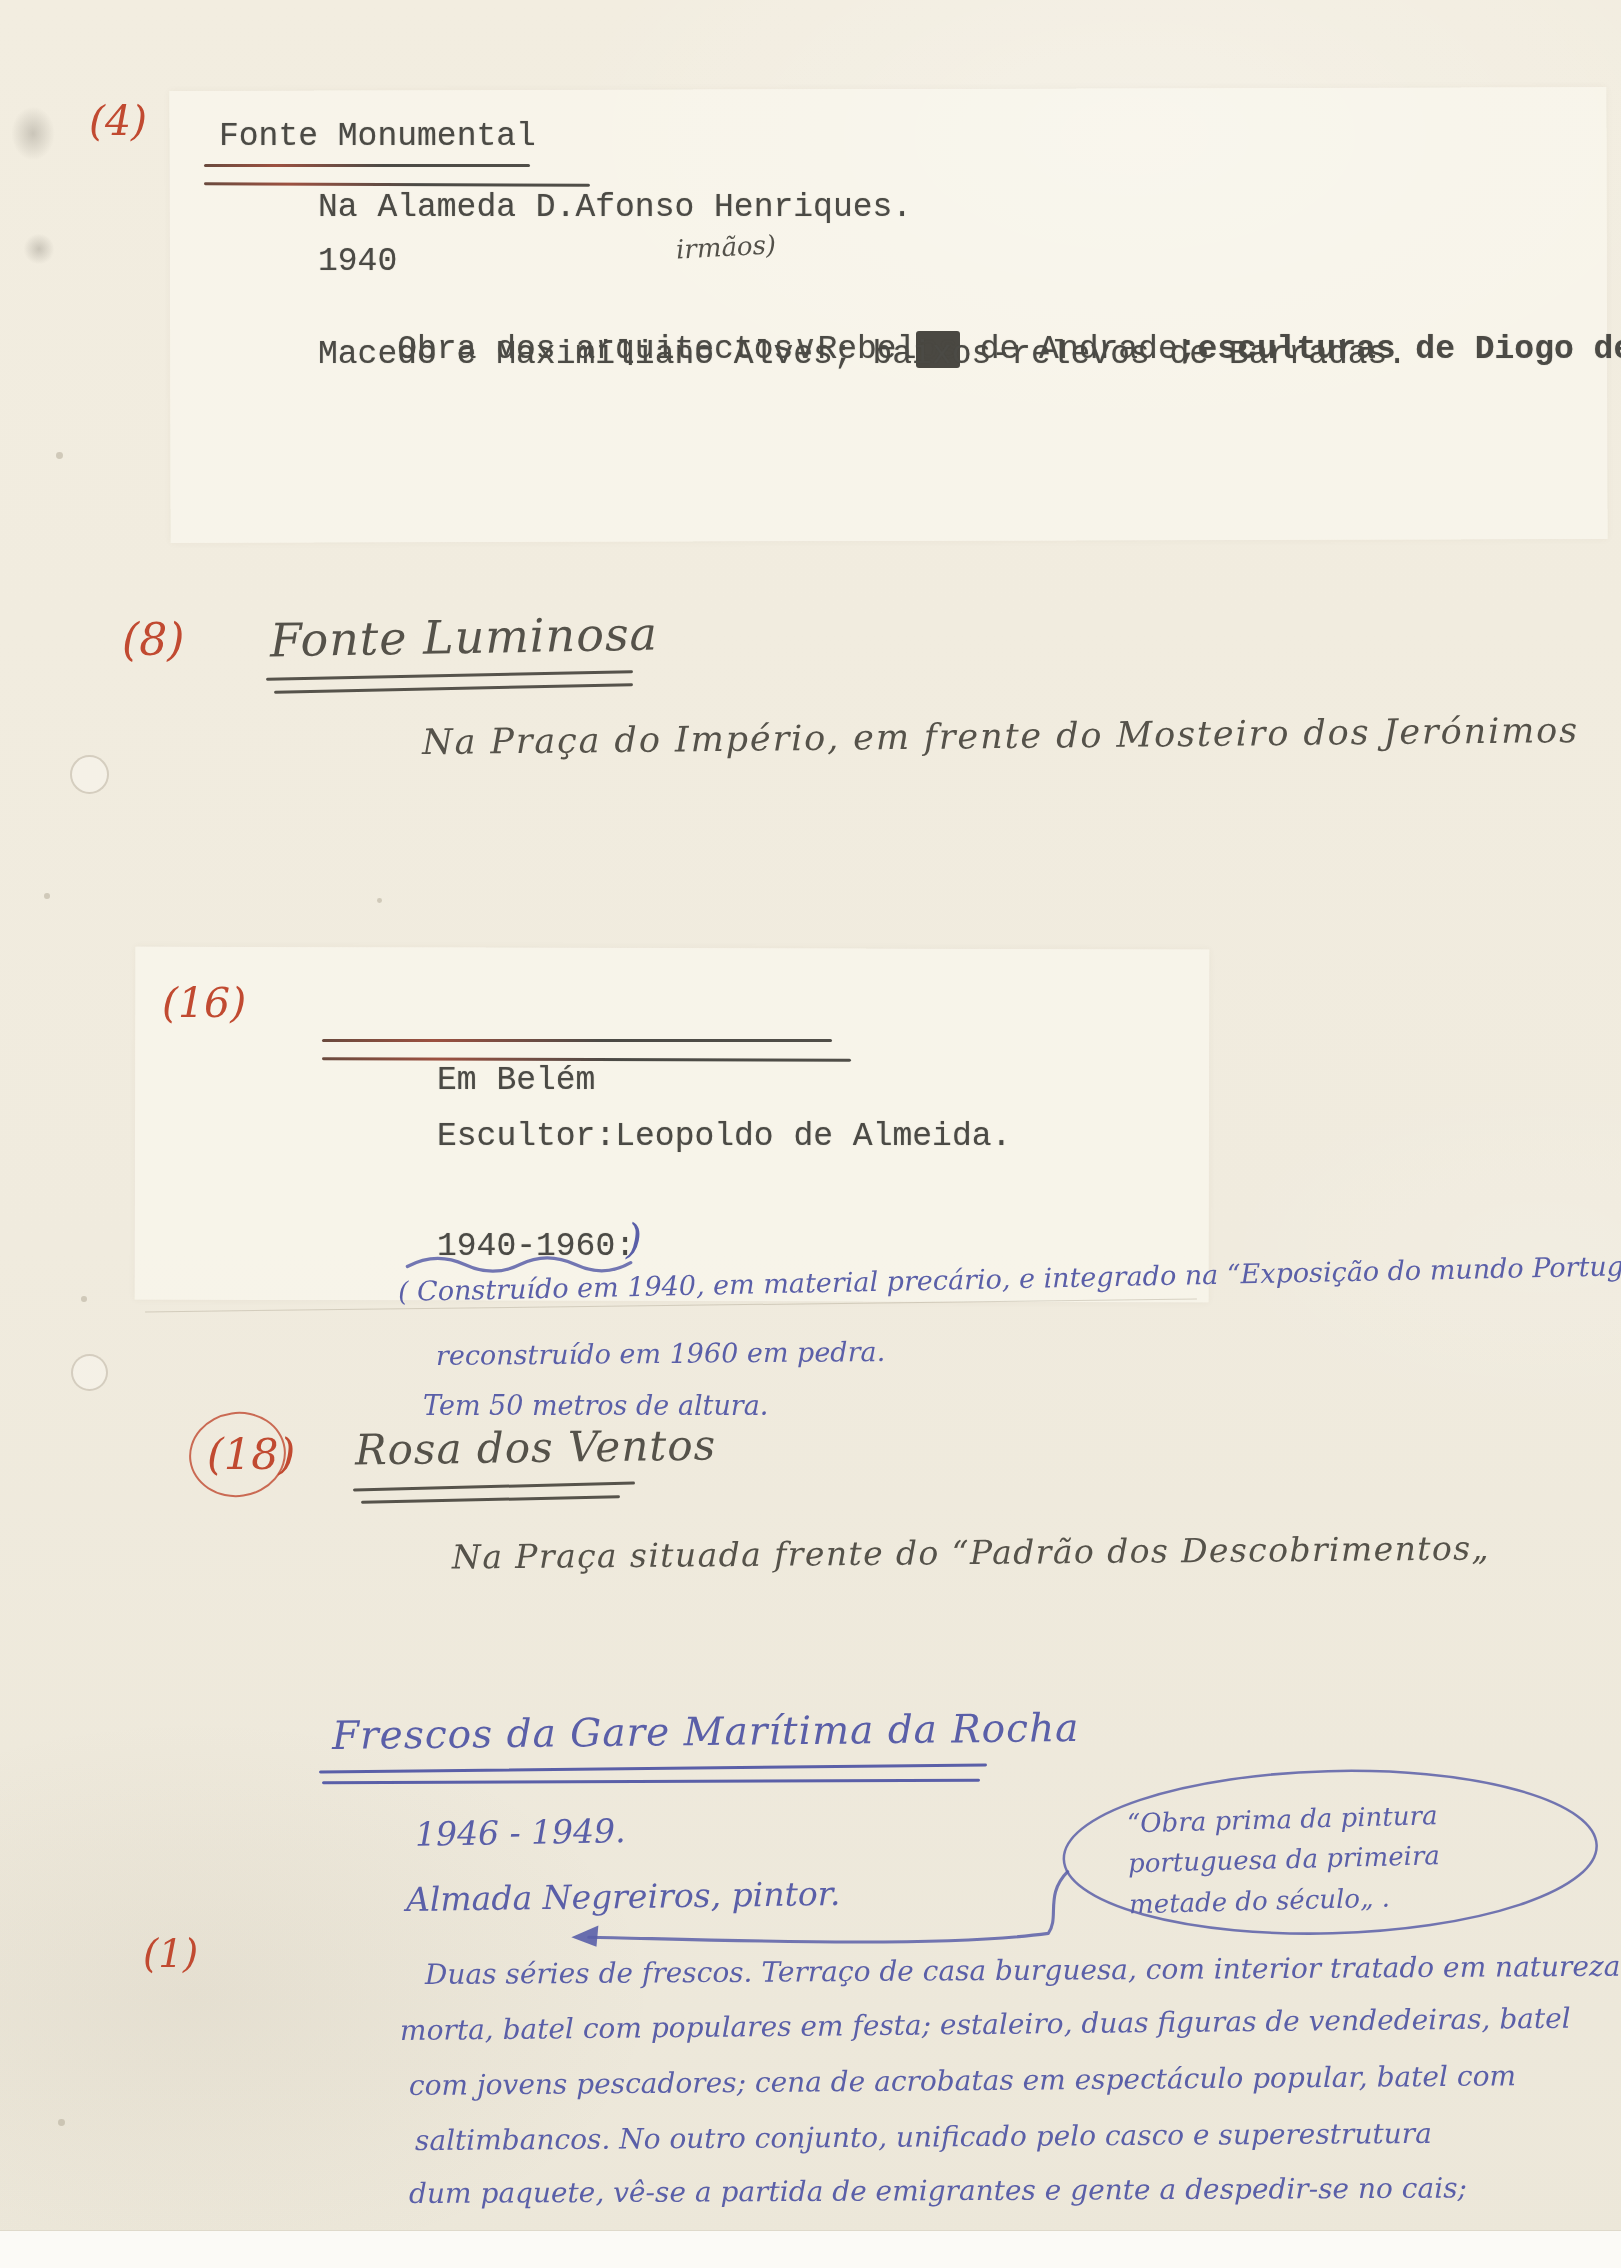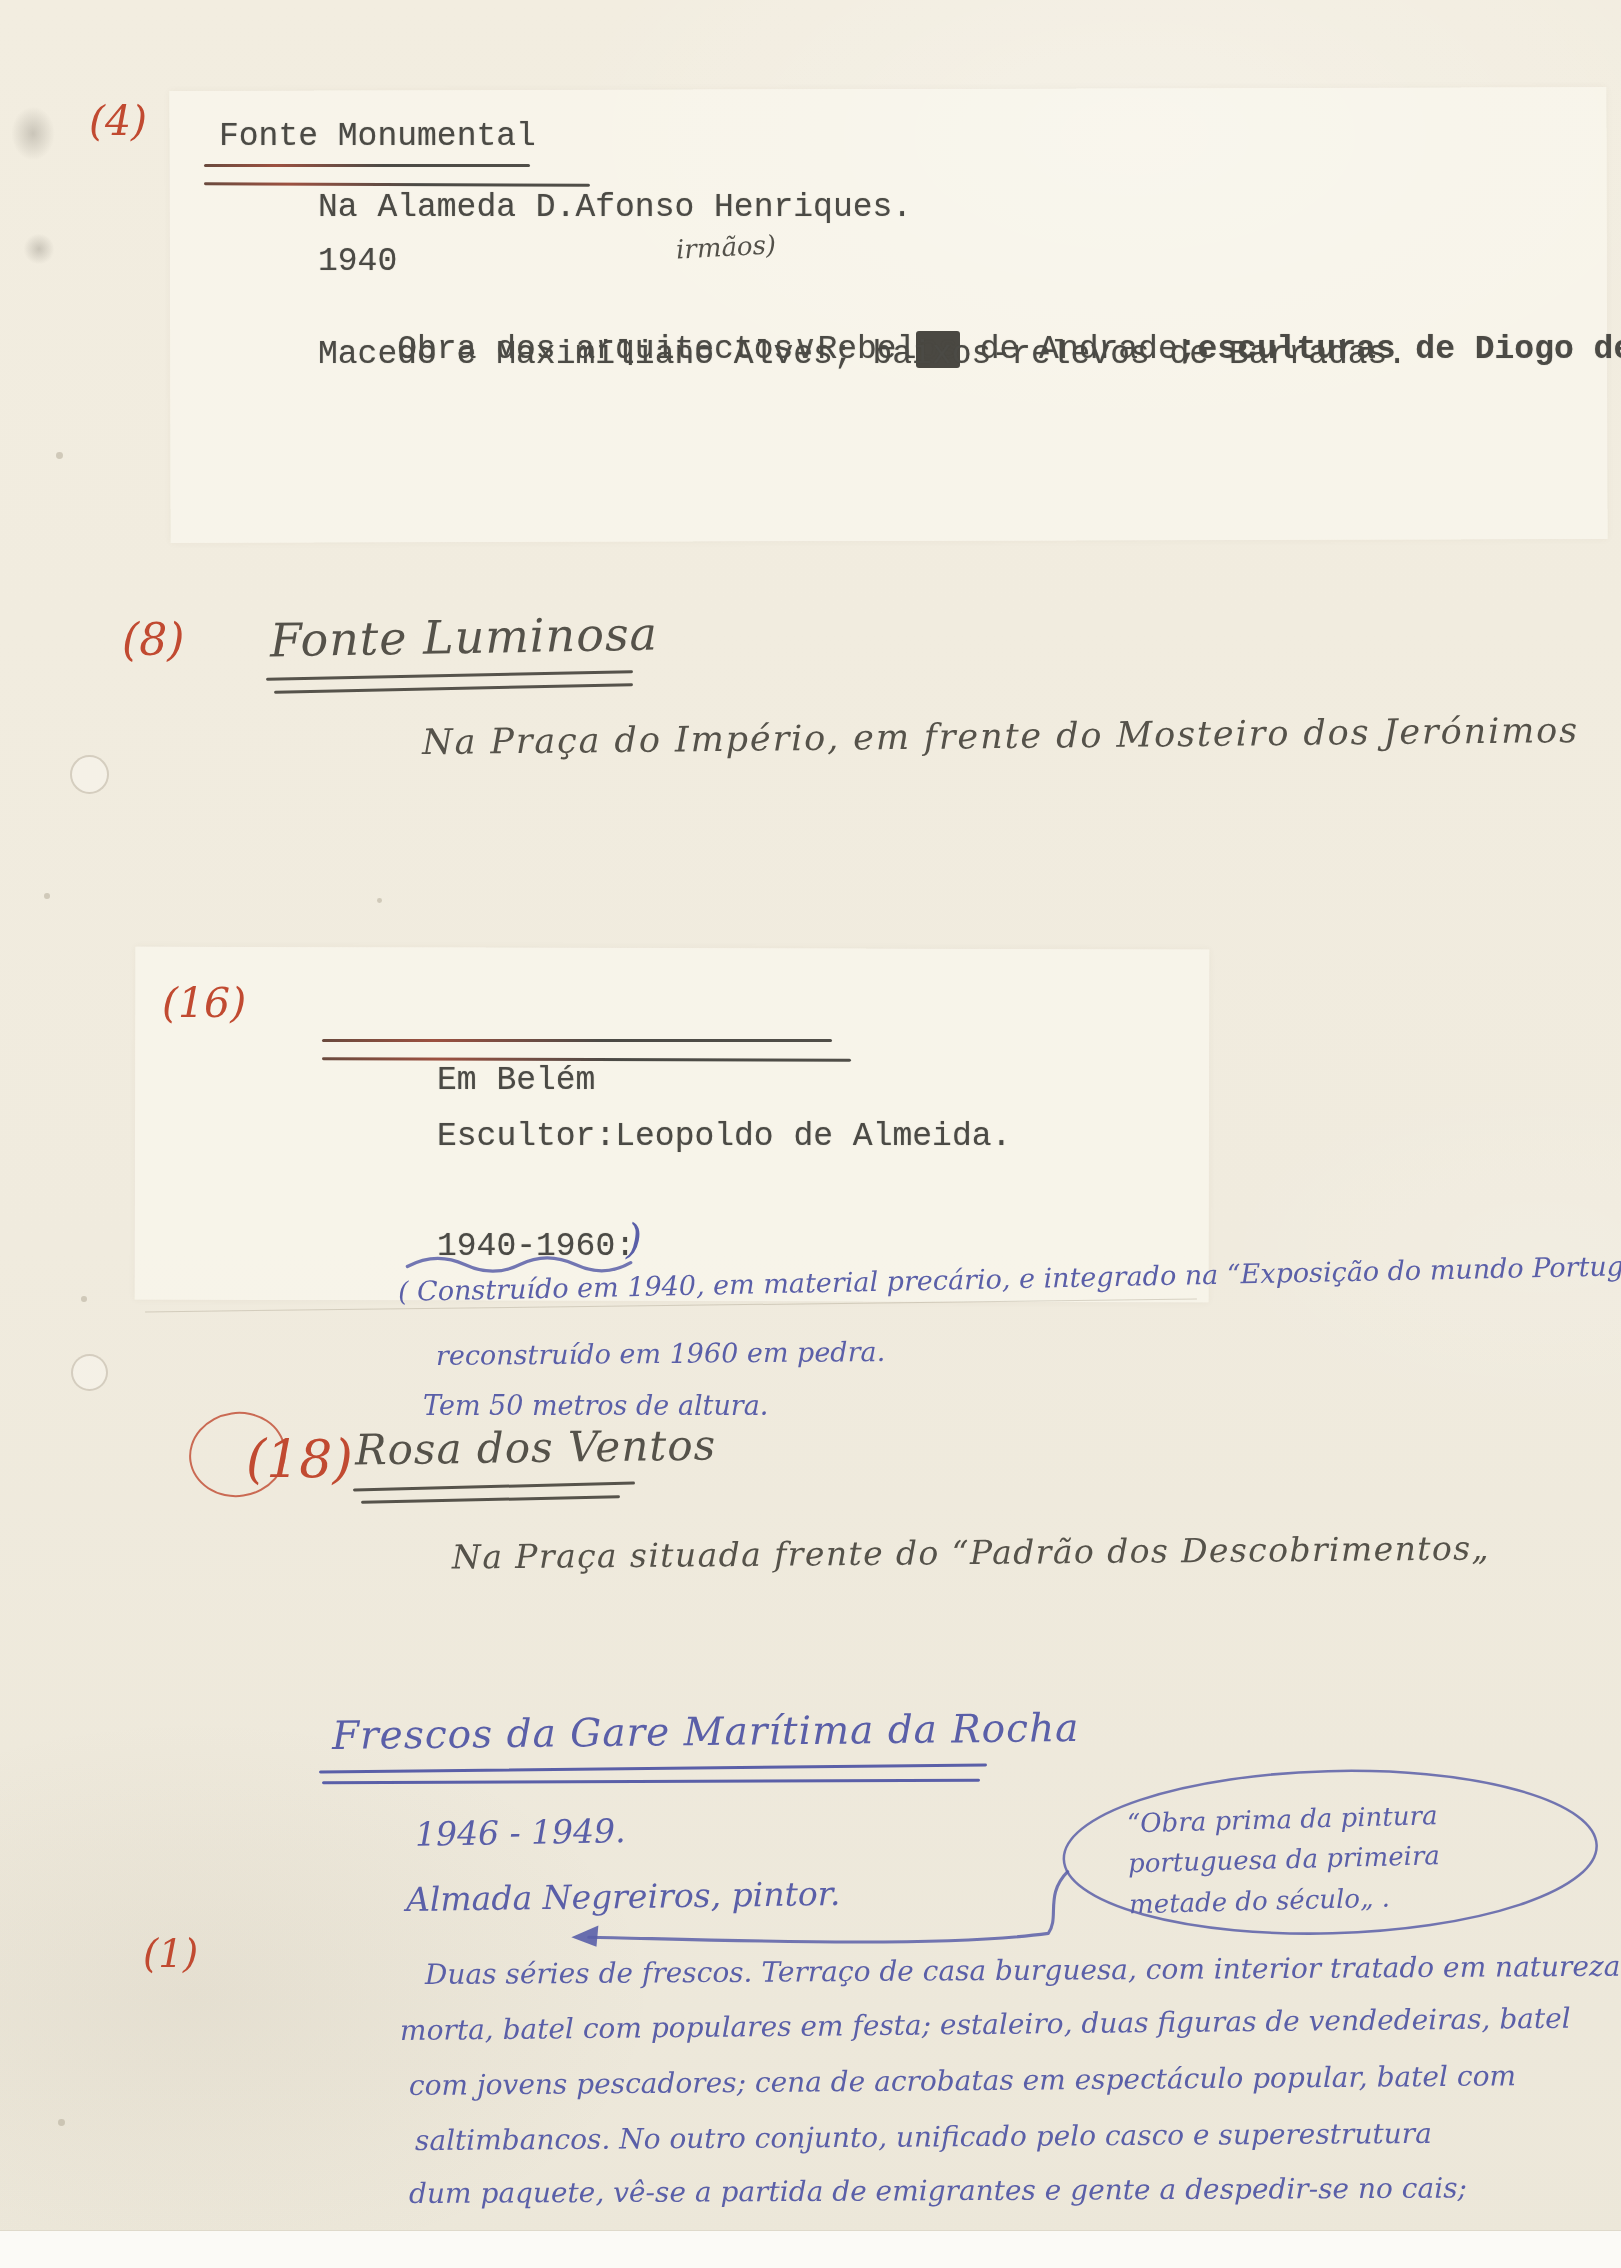--- a/index.html
+++ b/index.html
@@ -105,21 +105,21 @@
   <div class="abs typed" style="left:423px;top:1228px;">1940-1960:</div>
   <div class="abs hand blue" style="left:626px;top:1215px;font-size:41px;">)</div>
   <svg class="abs" style="left:404px;top:1255px;" width="232" height="21" viewBox="0 0 240 22">
     <path d="M2,12 Q 32,-4 62,10 T 120,10 T 178,10 T 236,8" fill="none" stroke="#5a5fa8" stroke-width="3.4" stroke-linecap="round" opacity=".85"></path>
   </svg>
   <div class="abs hand blue" style="left:398px;top:1276px;font-size:27px;transform:rotate(-1.2deg);transform-origin:left;">( Construído em 1940, em material precário, e integrado na “Exposição do mundo Português„ ;</div>
   <div class="abs hand blue" style="left:436px;top:1338px;font-size:27px;transform:rotate(-0.5deg);">reconstruído em 1960 em pedra.</div>
   <div class="abs hand blue" style="left:423px;top:1390px;font-size:27px;text-align:right;">Tem 50 metros de altura.</div>
 
   <div class="abs" style="left:189px;top:1412px;width:93px;height:81px;border:2.4px solid rgba(193,74,49,.8);border-radius:50%;transform:rotate(-8deg);"></div>
-  <div class="abs num" style="left:207px;top:1429px;font-size:52px;margin-left:39px;">(18)</div>
+  <div class="abs num" style="left:207px;top:1429px;font-size:43px;">(18)</div>
   <div class="abs hand" style="left:355px;top:1423px;font-size:42px;letter-spacing:1px;transform:rotate(-0.8deg);">Rosa dos Ventos</div>
   <div class="line ink-dark" style="left:353px;top:1485px;width:282px;transform:rotate(-1.4deg);"></div>
   <div class="line ink-dark" style="left:361px;top:1498px;width:259px;transform:rotate(-1.2deg);"></div>
   <div class="abs hand" style="left:452px;top:1533px;font-size:33px;letter-spacing:1.4px;transform:rotate(-0.5deg);">Na Praça situada frente do “Padrão dos Descobrimentos„</div>
 
   <div class="abs hand blue" style="left:332px;top:1709px;font-size:39px;letter-spacing:1px;transform:rotate(-0.6deg);">Frescos da Gare Marítima da Rocha</div>
   <div class="line ink-blue" style="left:319px;top:1767px;width:668px;transform:rotate(-0.6deg);"></div>
   <div class="line ink-blue" style="left:322px;top:1780px;width:658px;transform:rotate(-0.2deg);"></div>
   <div class="abs hand blue" style="left:415px;top:1813px;font-size:33px;transform:rotate(-1deg);">1946 - 1949.</div>
   <div class="abs hand blue" style="left:406px;top:1877px;font-size:33px;transform:rotate(-0.8deg);">Almada Negreiros, pintor.</div>

